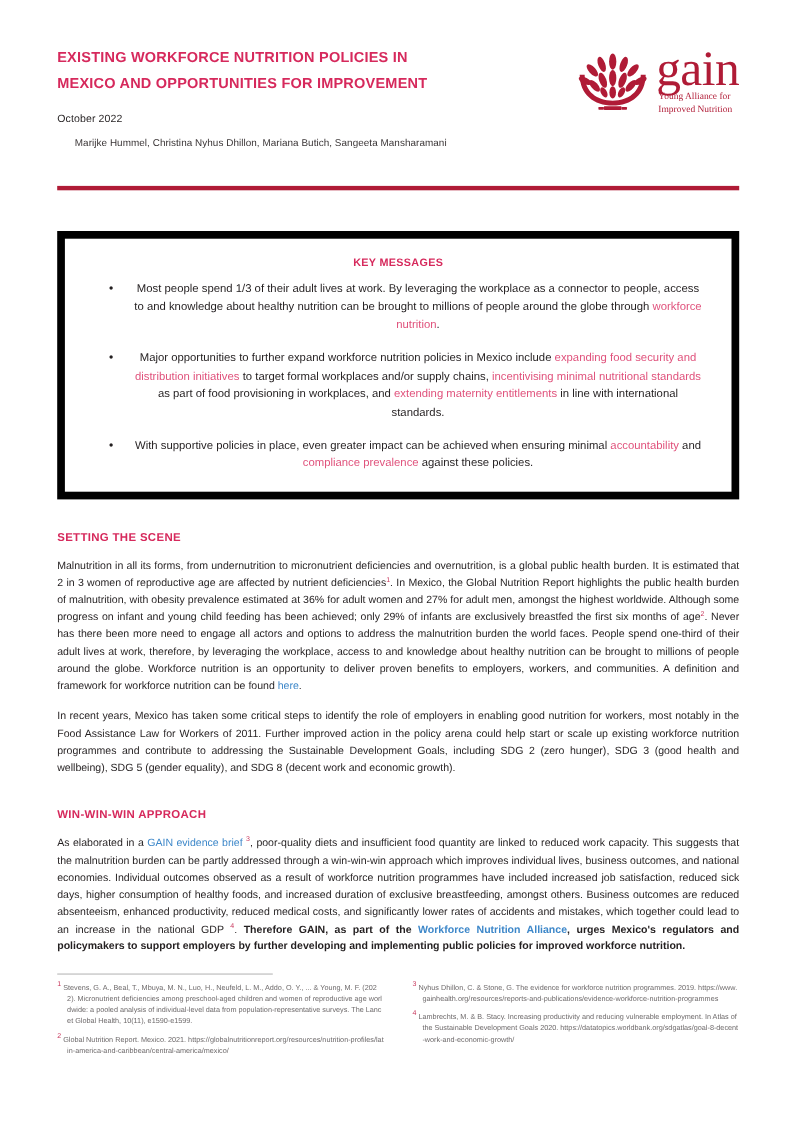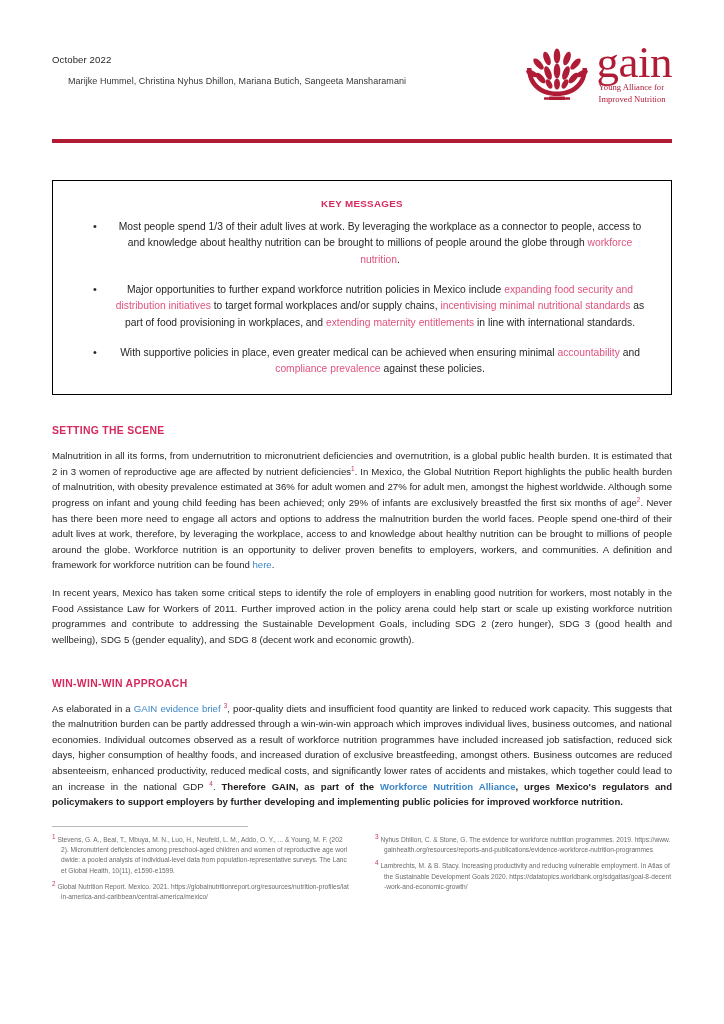--- a/index.html
+++ b/index.html
@@ -79,21 +79,21 @@
   
   .header-rule {
     height: 4px;
     background: #b01b36;
     margin-top: 34px;
   }
 
   
   .key-box {
     margin-top: 37px;
-    border: 1px solid #000000;
+    border: 7px solid #000000;
     padding: 17px 24px 16px 24px;
     background: #ffffff;
   }
   .key-title {
     text-align: center;
     font-size: 9.8px;
     font-weight: bold;
     color: #d6295c;
     letter-spacing: 0.3px;
     margin: 0 0 10px 0;
@@ -176,20 +176,24 @@
   }
   .fitem .url { word-break: break-all; }
 </style>
 </head>
 <body>
 
 <div class="page">
 
   <div class="header">
     <div class="header-left">
+      <h1 class="doc-title">
+        <span>EXISTING WORKFORCE NUTRITION POLICIES IN</span><br>
+        <span>MEXICO AND OPPORTUNITIES FOR IMPROVEMENT</span>
+      </h1>
       <div class="doc-date">October 2022</div>
       <div class="doc-authors">Marijke Hummel, Christina Nyhus Dhillon, Mariana Butich, Sangeeta Mansharamani</div>
     </div>
 
     <div class="logo-wrap">
       <span class="logo-mark">
         <svg viewBox="0 0 66 58" width="66" height="58" aria-hidden="true">
           <g fill="#b01b36">
 
             <path d="M3 24 C3 42 16 52 33 52 C50 52 63 42 63 24 L58.5 24 C58.5 39.5 47 47.6 33 47.6 C19 47.6 7.5 39.5 7.5 24 Z"></path>
@@ -226,21 +230,21 @@
     </div>
   </div>
 
   <div class="header-rule"></div>
 
   <div class="key-box">
     <div class="key-title">KEY MESSAGES</div>
     <ul class="key-list" id="key-list">
         <li><span>Most people spend 1/3 of their adult lives at work. By leveraging the workplace as a connector to people, access to and knowledge about healthy nutrition can be brought to millions of people around the globe through </span><span class="hl">workforce nutrition</span><span>.</span></li>
         <li><span>Major opportunities to further expand workforce nutrition policies in Mexico include </span><span class="hl">expanding food security and distribution initiatives</span><span> to target formal workplaces and/or supply chains, </span><span class="hl">incentivising minimal nutritional standards</span><span> as part of food provisioning in workplaces, and </span><span class="hl">extending maternity entitlements</span><span> in line with international standards.</span></li>
-        <li><span>With supportive policies in place, even greater medical can be achieved when ensuring minimal </span><span class="hl">accountability</span><span> and </span><span class="hl">compliance prevalence</span><span> against these policies.</span></li>
+        <li><span>With supportive policies in place, even greater impact can be achieved when ensuring minimal </span><span class="hl">accountability</span><span> and </span><span class="hl">compliance prevalence</span><span> against these policies.</span></li>
       </ul>
   </div>
 
   <div id="sections">
       <div class="section-head">SETTING THE SCENE</div>
       <p class="body"><span>Malnutrition in all its forms, from undernutrition to micronutrient deficiencies and overnutrition, is a global public health burden. It is estimated that 2 in 3 women of reproductive age are affected by nutrient deficiencies</span><sup class="fn">1</sup><span>. In Mexico, the Global Nutrition Report highlights the public health burden of malnutrition, with obesity prevalence estimated at 36% for adult women and 27% for adult men, amongst the highest worldwide. Although some progress on infant and young child feeding has been achieved; only 29% of infants are exclusively breastfed the first six months of age</span><sup class="fn">2</sup><span>. Never has there been more need to engage all actors and options to address the malnutrition burden the world faces. People spend one-third of their adult lives at work, therefore, by leveraging the workplace, access to and knowledge about healthy nutrition can be brought to millions of people around the globe. Workforce nutrition is an opportunity to deliver proven benefits to employers, workers, and communities. A definition and framework for workforce nutrition can be found </span><span class="lnk">here</span><span>.</span></p>
       <p class="body"><span>In recent years, Mexico has taken some critical steps to identify the role of employers in enabling good nutrition for workers, most notably in the Food Assistance Law for Workers of 2011. Further improved action in the policy arena could help start or scale up existing workforce nutrition programmes and contribute to addressing the Sustainable Development Goals, including SDG 2 (zero hunger), SDG 3 (good health and wellbeing), SDG 5 (gender equality), and SDG 8 (decent work and economic growth).</span></p>
       <div class="section-head">WIN-WIN-WIN APPROACH</div>
       <p class="body"><span>As elaborated in a </span><span class="lnk">GAIN evidence brief</span><span> </span><sup class="fn">3</sup><span>, poor-quality diets and insufficient food quantity are linked to reduced work capacity. This suggests that the malnutrition burden can be partly addressed through a win-win-win approach which improves individual lives, business outcomes, and national economies. Individual outcomes observed as a result of workforce nutrition programmes have included increased job satisfaction, reduced sick days, higher consumption of healthy foods, and increased duration of exclusive breastfeeding, amongst others. Business outcomes are reduced absenteeism, enhanced productivity, reduced medical costs, and significantly lower rates of accidents and mistakes, which together could lead to an increase in the national GDP </span><sup class="fn">4</sup><span>. </span><span class="bold">Therefore GAIN, as part of the </span><span class="lnk bold">Workforce Nutrition Alliance</span><span class="bold">, urges Mexico's regulators and policymakers to support employers by further developing and implementing public policies for improved workforce nutrition.</span></p>
     </div>

